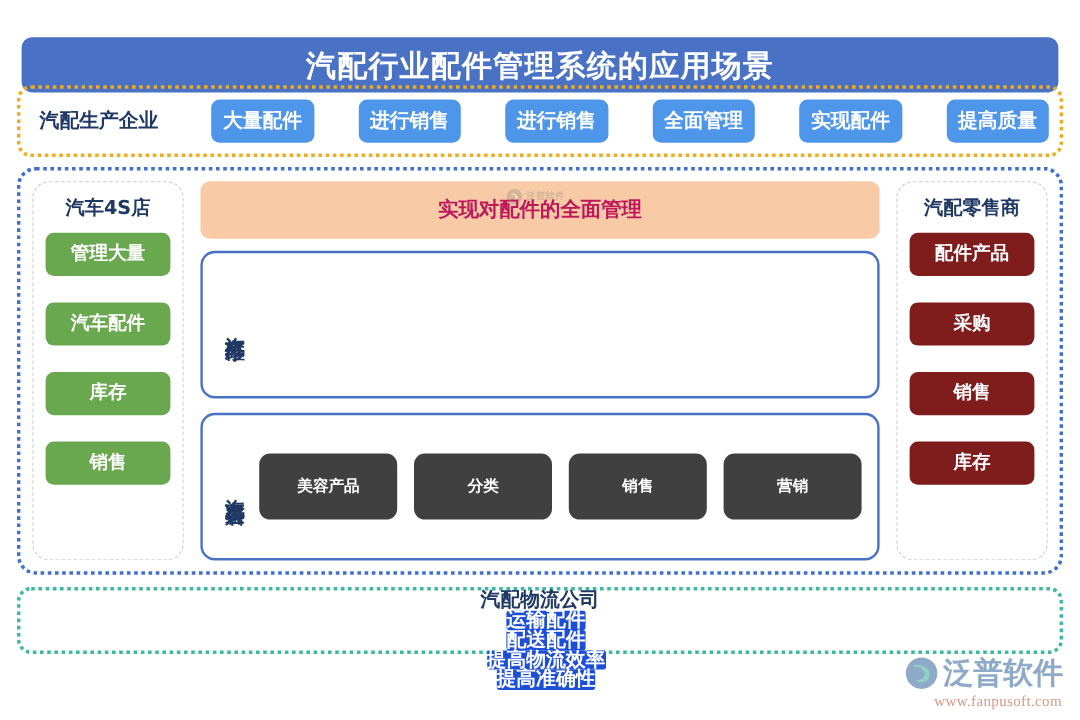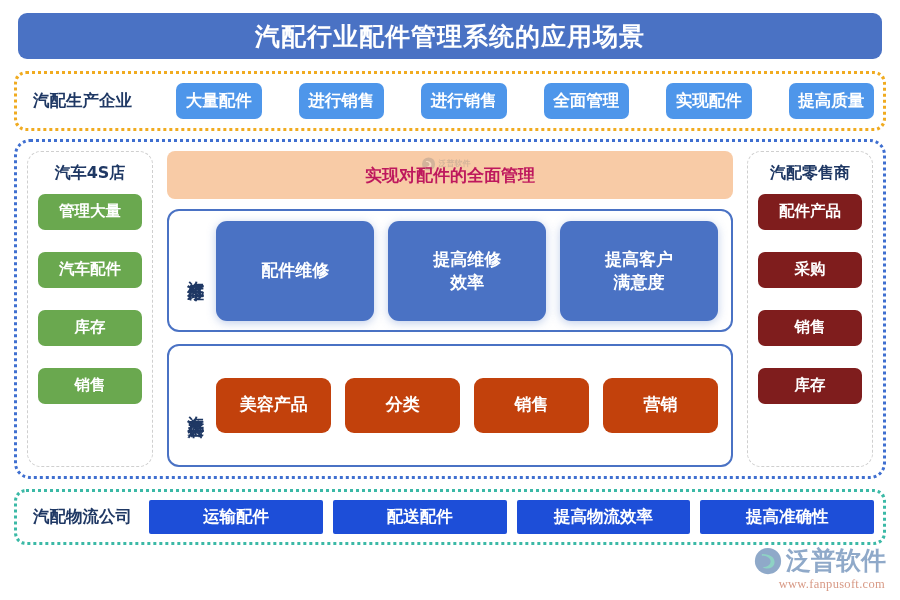--- a/index.html
+++ b/index.html
@@ -20,21 +20,21 @@
     position: absolute;
     inset: 0;
     width: 900px;
     height: 600px;
   }
 
   
   .title-bar {
     position: absolute;
     left: 18px;
-    top: 13px;
+    top: 31px;
     width: 864px;
     height: 46px;
     background: #4a72c4;
     border-radius: 9px;
     display: flex;
     align-items: center;
     justify-content: center;
   }
   .title-bar .title-text {
     color: #ffffff;
@@ -228,47 +228,47 @@
     display: flex;
     align-items: center;
     justify-content: center;
     text-align: center;
     line-height: 1.3;
     box-shadow: 0 2px 10px rgba(74,114,196,0.35);
   }
   .gold-box {
     flex: 1 1 0;
     height: 55px;
-    background: #c2410c;
+    background: #404040;
     border-radius: 9px;
     color: #ffffff;
-    font-size: 17px;
+    font-size: 13px;
     font-weight: bold;
     display: flex;
     align-items: center;
     justify-content: center;
     text-align: center;
     line-height: 1.2;
     white-space: nowrap;
-    font-family: Liberation Serif, serif;
   }
 
   
   .band-bottom {
     position: absolute;
     left: 14px;
     top: 489px;
     width: 872px;
     height: 56px;
     box-sizing: border-box;
     border: 3px dotted #3bb9a6;
     border-radius: 12px;
     display: flex;
     align-items: center;
     padding: 0 9px;
+    flex-direction: column;
   }
   .chip-bottom {
     flex: 1 1 0;
     margin-left: 10px;
     height: 34px;
     background: #1d4ed8;
     border-radius: 2px;
     color: #ffffff;
     font-size: 16.5px;
     font-weight: bold;
@@ -348,37 +348,20 @@
             <circle cx="16" cy="16" r="15" fill="#7f7f7f"></circle>
             <path d="M10 9 C20 9, 24 14, 22 20 C20 24, 14 25, 11 22 C15 22, 18 20, 18 17 C18 13, 14 11, 10 11 Z" fill="#ffffff"></path>
           </svg>
           <span class="wm-name">泛普软件</span>
         </div>
         <span class="banner-text">实现对配件的全面管理</span>
       </div>
 
       <div class="sub-panel">
         <div class="vlabel">汽车维修厂</div>
-        <div class="box-row">
-          <div class="big-box">
-            <span>配件维修</span>
-          </div>
-          <div class="big-box">
-            <span>
-              <span>提高维修</span><br>
-              <span>效率</span>
-            </span>
-          </div>
-          <div class="big-box">
-            <span>
-              <span>提高客户</span><br>
-              <span>满意度</span>
-            </span>
-          </div>
-        </div>
       </div>
 
       <div class="sub-panel">
         <div class="vlabel">汽车美容店</div>
         <div class="box-row">
           <div class="gold-box">美容产品</div>
           <div class="gold-box">分类</div>
           <div class="gold-box">销售</div>
           <div class="gold-box">营销</div>
         </div>

